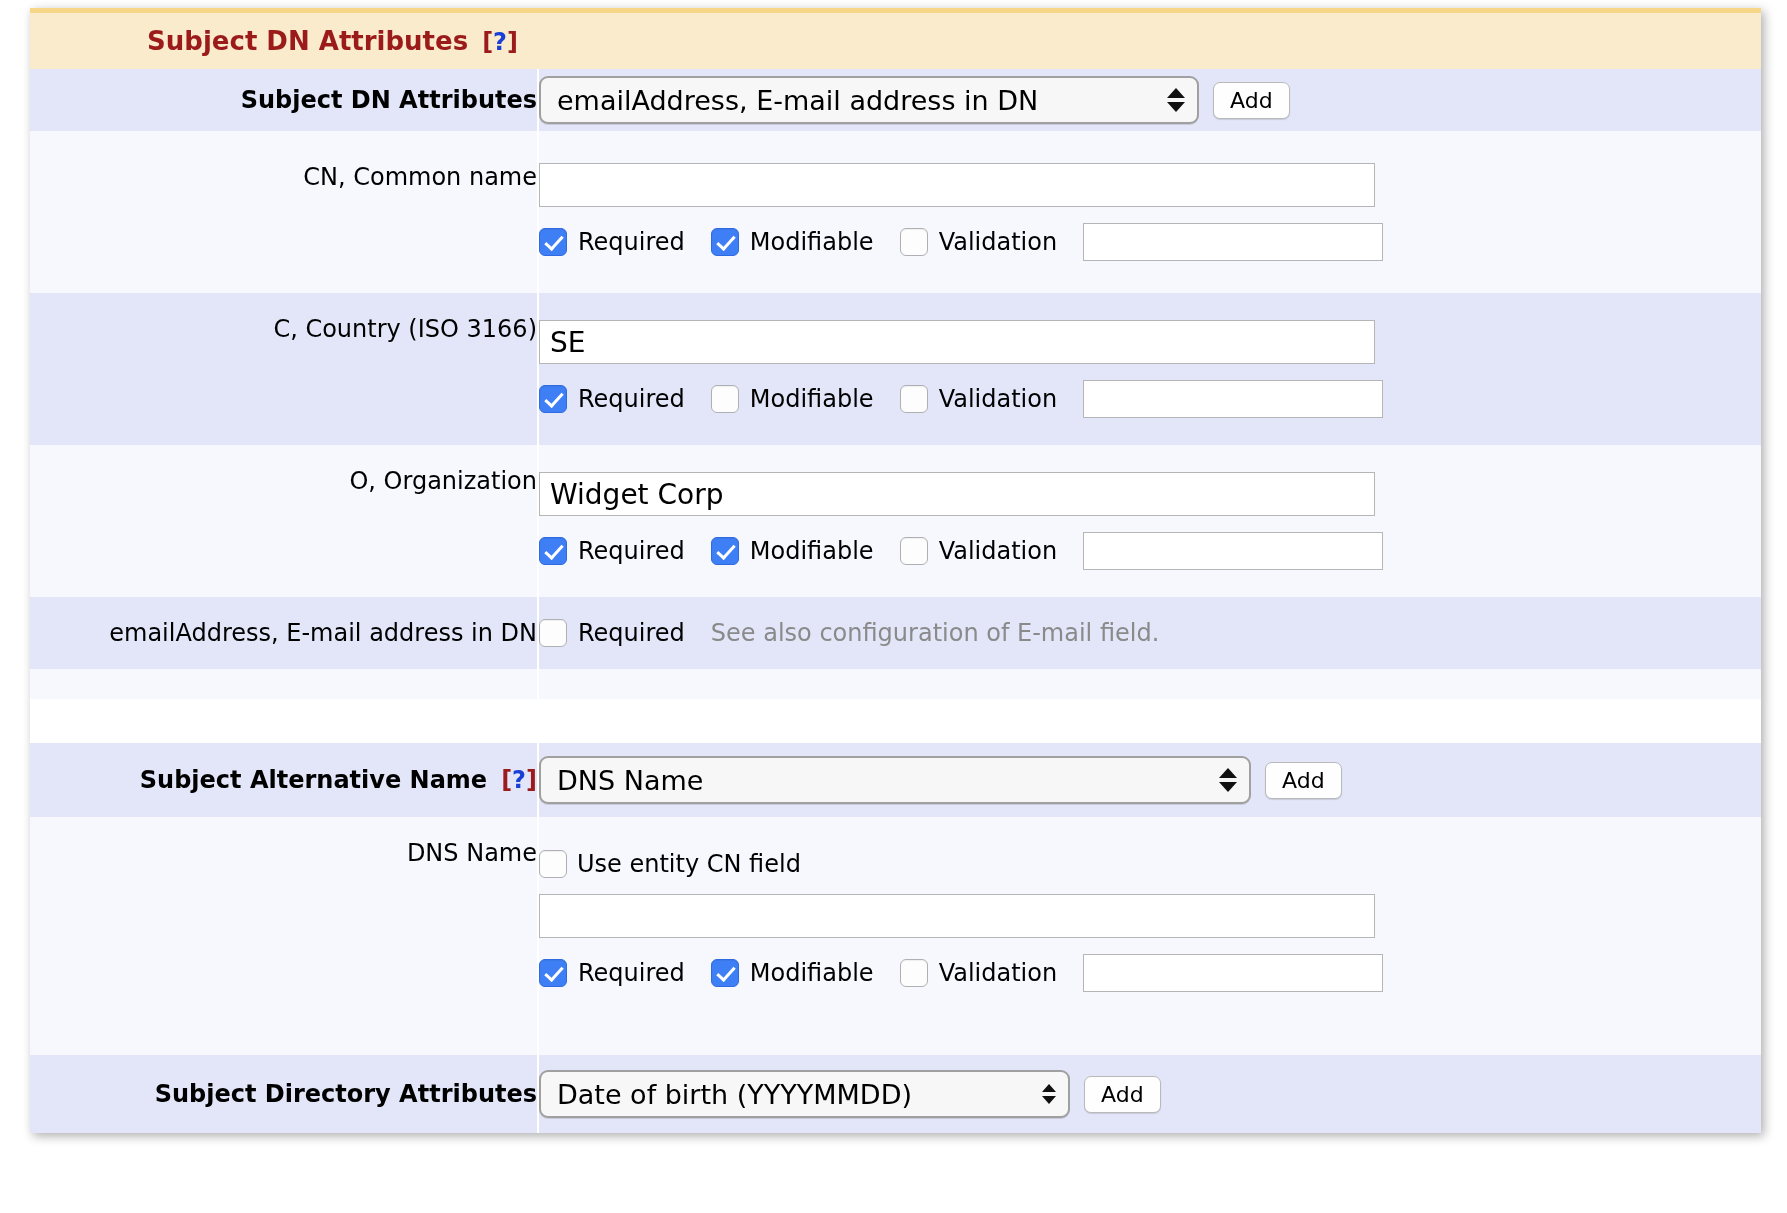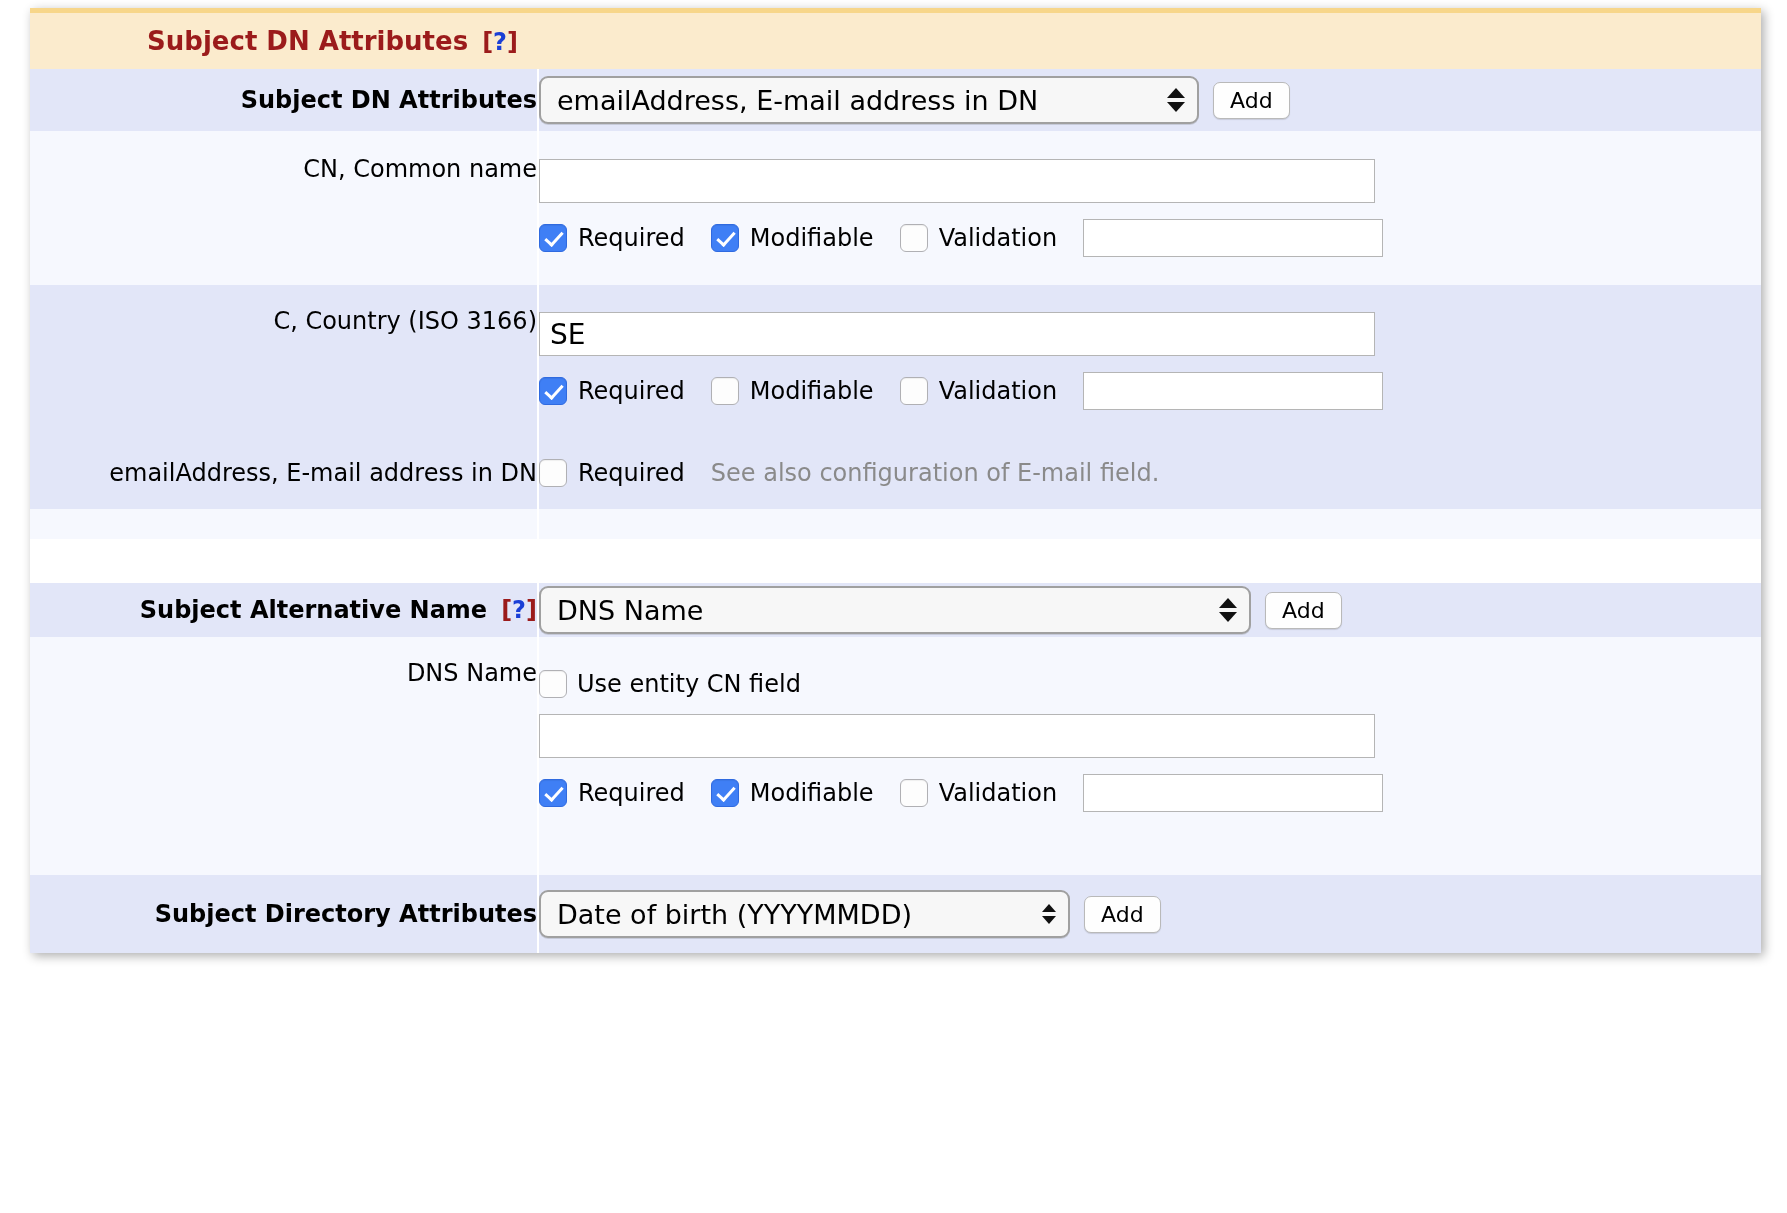--- a/index.html
+++ b/index.html
@@ -254,21 +254,21 @@
                   <span class="tri-up"></span>
                     <span class="tri-dn"></span>
                 </span>
               </span>
               <button class="add-btn">Add</button>
             </div>
           </td>
         </tr>
 
         <tr class="row-light">
-          <td class="cell-label" style="height:130px; vertical-align: top; padding-top:24px">CN, Common name</td>
+          <td class="cell-label" style="height:130px; vertical-align: top; padding-top:32px">CN, Common name</td>
           <td class="cell-field">
             <div class="stack">
               <input class="text-field wide" type="text" value="" style="">
               <div class="opts">
                 <span class="pair">
                   <input type="checkbox" class="cbx" checked="" style="">
                   <span class="cbx-label">Required</span>
                 </span>
                 <span class="pair">
                   <input type="checkbox" class="cbx" checked="" style="">
@@ -301,20 +301,43 @@
                 <span class="pair">
                   <input type="checkbox" class="cbx" style="">
                   <span class="cbx-label">Validation</span>
                 </span>
                 <input class="text-field valid" type="text" value="" style="">
               </div>
             </div>
           </td>
         </tr>
 
+        <tr class="row-light">
+          <td class="cell-label" style="height:130px; vertical-align: top; padding-top:22px">O, Organization</td>
+          <td class="cell-field">
+            <div class="stack">
+              <input class="text-field wide" type="text" value="Widget Corp" style="">
+              <div class="opts">
+                <span class="pair">
+                  <input type="checkbox" class="cbx" checked="" style="">
+                  <span class="cbx-label">Required</span>
+                </span>
+                <span class="pair">
+                  <input type="checkbox" class="cbx" checked="" style="">
+                  <span class="cbx-label">Modifiable</span>
+                </span>
+                <span class="pair">
+                  <input type="checkbox" class="cbx" style="">
+                  <span class="cbx-label">Validation</span>
+                </span>
+                <input class="text-field valid" type="text" value="" style="">
+              </div>
+            </div>
+          </td>
+        </tr>
 
         <tr class="row-blue">
           <td class="cell-label" style="height:72px">emailAddress, E-mail address in DN</td>
           <td class="cell-field">
             <div class="opts">
               <span class="pair">
                 <input type="checkbox" class="cbx" style="">
                 <span class="cbx-label">Required</span>
               </span>
               <span class="note-text">See also configuration of E-mail field.</span>
@@ -326,21 +349,21 @@
           <td class="cell-label"></td>
           <td></td>
         </tr>
 
         <tr class="gap-row">
           <td colspan="2"></td>
         </tr>
 
 
         <tr class="row-blue">
-          <td class="cell-label bold" style="height:54px"><span>Subject Alternative Name</span><span class="help-mark"><span>[</span><span class="qm">?</span><span>]</span></span></td>
+          <td class="cell-label bold" style="height:74px"><span>Subject Alternative Name</span><span class="help-mark"><span>[</span><span class="qm">?</span><span>]</span></span></td>
           <td class="cell-field">
             <div class="ctl-row">
               <span class="select-wrap">
                 <select class="mac-select" style="width:712px">
                   <option>DNS Name</option>
                 </select>
                 <span class="arrows">
                   <span class="tri-up"></span>
                     <span class="tri-dn"></span>
                 </span>

